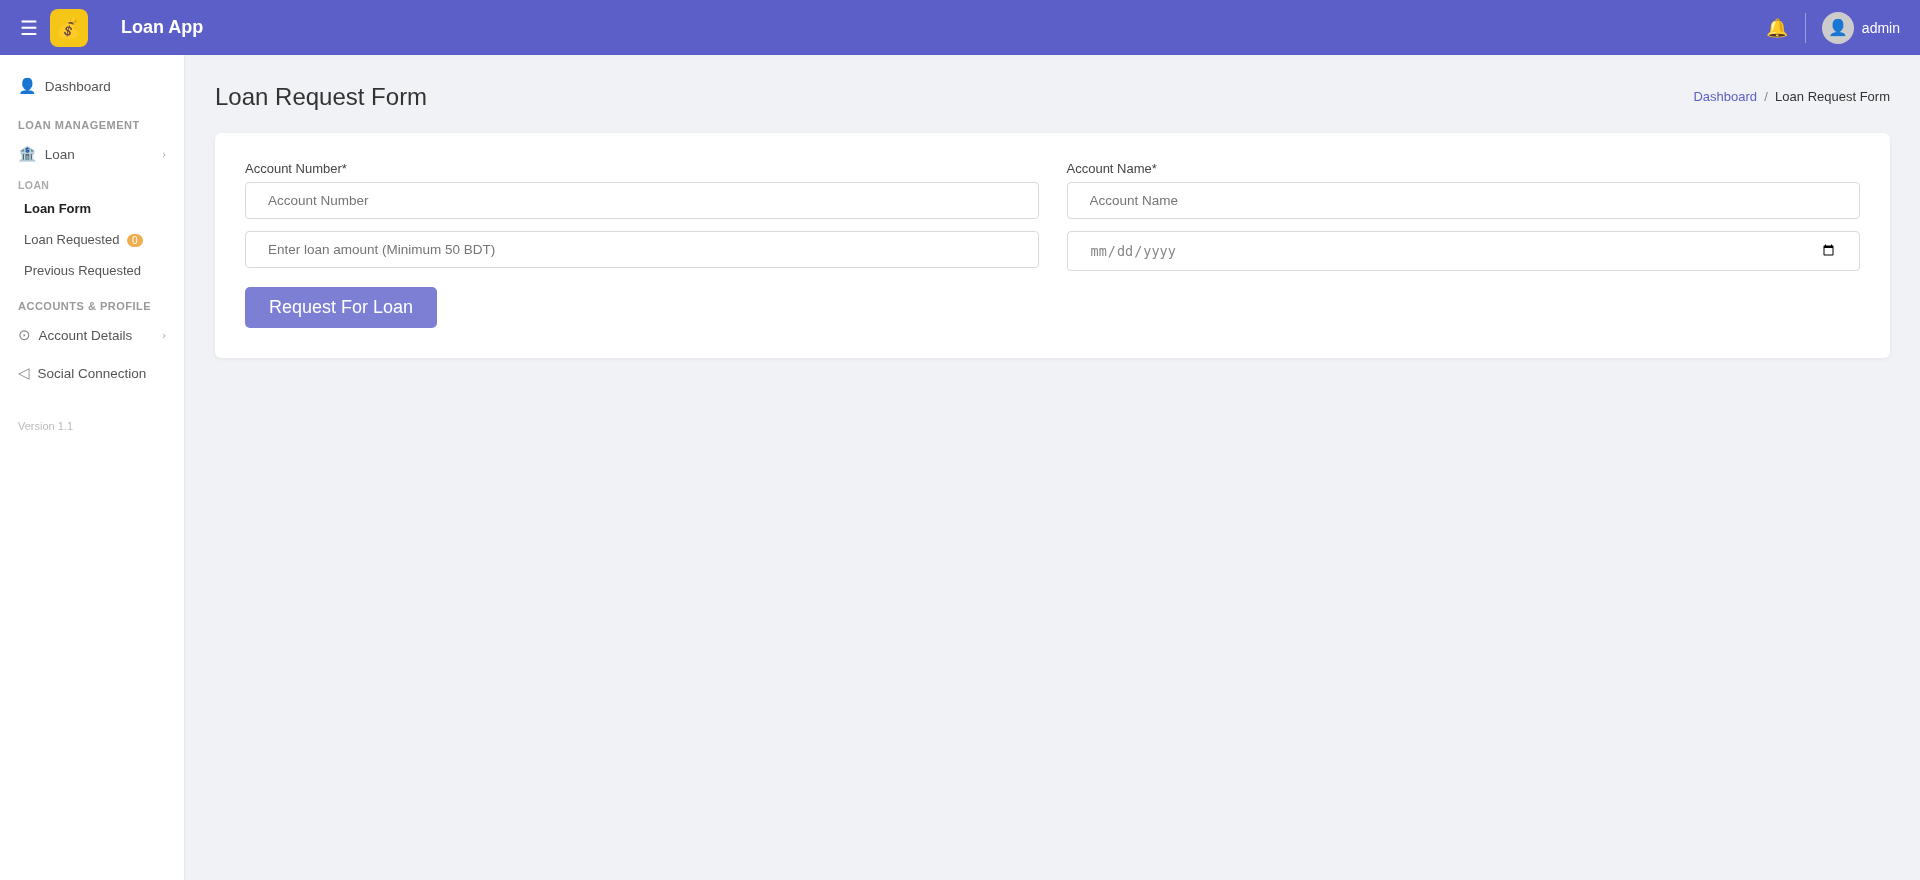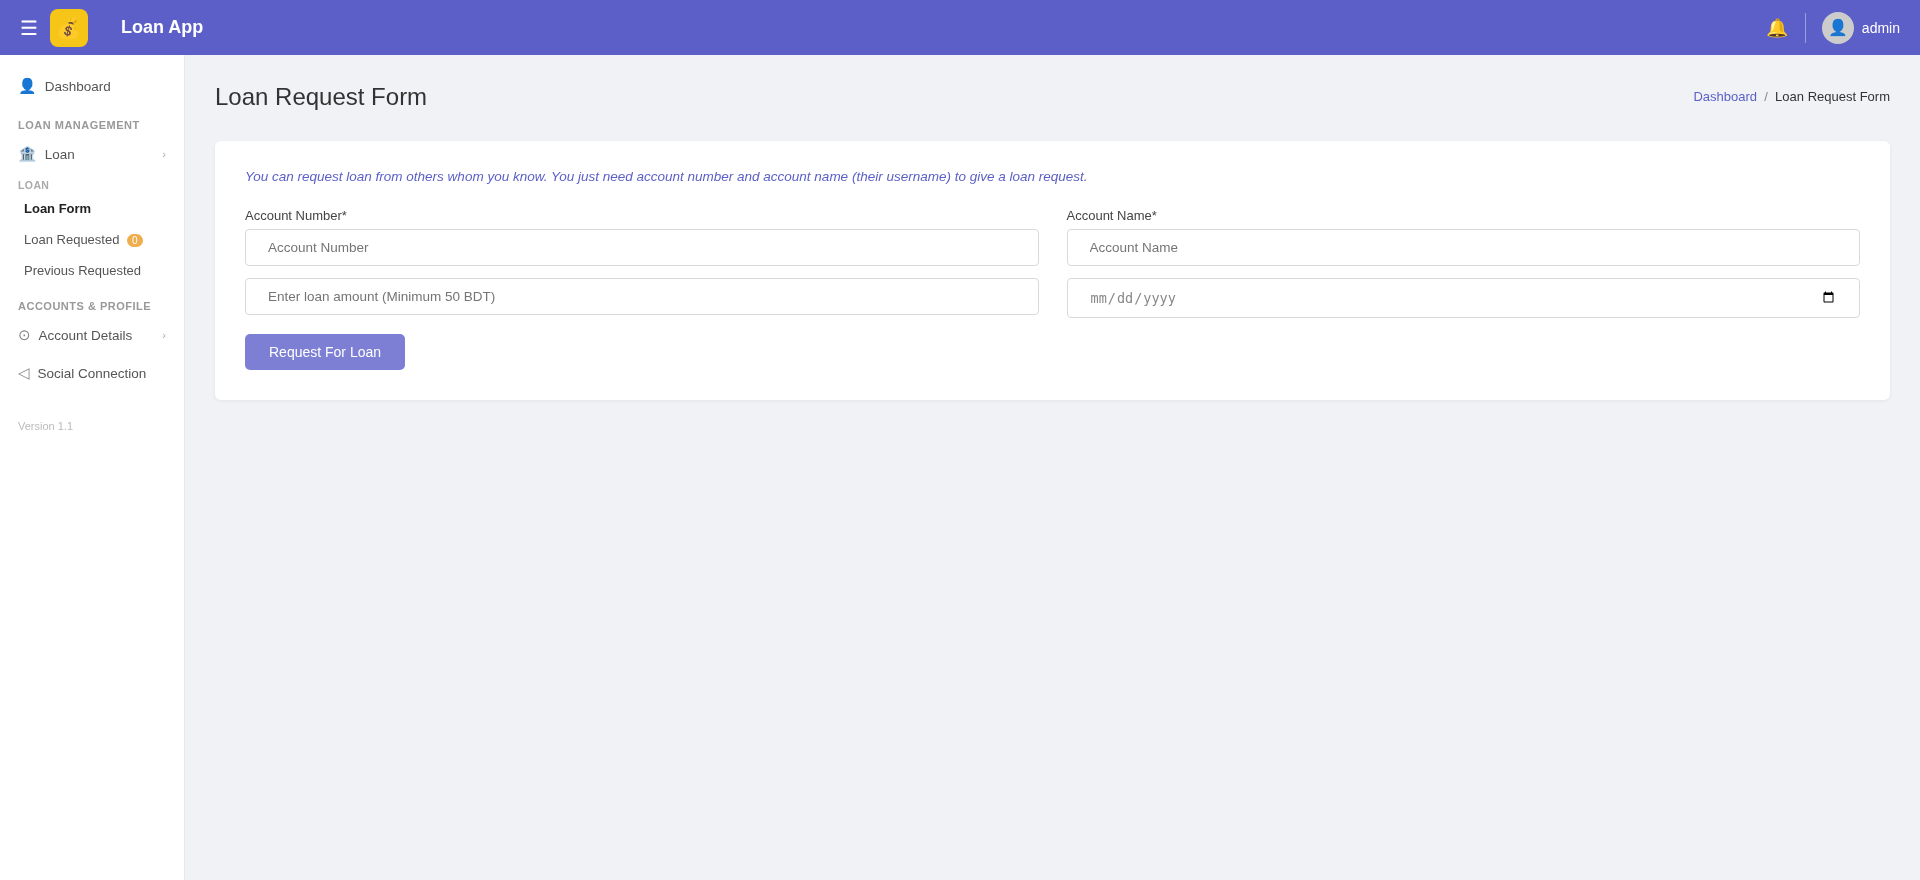--- a/index.html
+++ b/index.html
@@ -114,21 +114,21 @@
     .main {
       flex: 1;
       padding: 28px 30px;
       background: #f0f2f5;
     }
 
     .page-header {
       display: flex;
       justify-content: space-between;
       align-items: flex-start;
-      margin-bottom: 30px;
+      margin-bottom: 22px;
     }
     .page-title { font-size: 24px; color: #333; font-weight: normal; }
     .breadcrumb { font-size: 13px; color: #888; margin-top: 6px; }
     .breadcrumb a { color: #5b5fc7; text-decoration: none; }
     .breadcrumb span { color: #333; font-weight: 500; }
 
     
     .form-card {
       background: #fff;
       border-radius: 6px;
@@ -166,21 +166,21 @@
       outline: none;
       width: 100%;
     }
 
     .btn-request {
       background: #7c7fd4;
       color: #fff;
       border: none;
       border-radius: 5px;
       padding: 10px 24px;
-      font-size: 14px;
+      font-size: 18px;
       cursor: pointer;
       margin-top: 4px;
     }
   </style>
 </head>
 <body>
 
 <nav class="navbar">
   <div class="navbar-left">
     <span class="navbar-hamburger">☰</span>
@@ -249,21 +249,20 @@
     <div class="page-header">
       <h1 class="page-title">Loan Request Form</h1>
       <div class="breadcrumb">
         <a href="#">Dashboard</a>
         &nbsp;/&nbsp;
         <span>Loan Request Form</span>
       </div>
     </div>
 
     <div class="form-card">
-      <p class="form-info-text">You can request loan from others whom you know. You just need account number and account name (their username) to give a loan request.</p>
 
       <div class="form-row">
         <div class="form-group">
           <label class="form-label">Account Number*</label>
           <input class="form-input" type="text" placeholder="Account Number" style="">
         </div>
         <div class="form-group">
           <label class="form-label">Account Name*</label>
           <input class="form-input" type="text" placeholder="Account Name" style="">
         </div>

